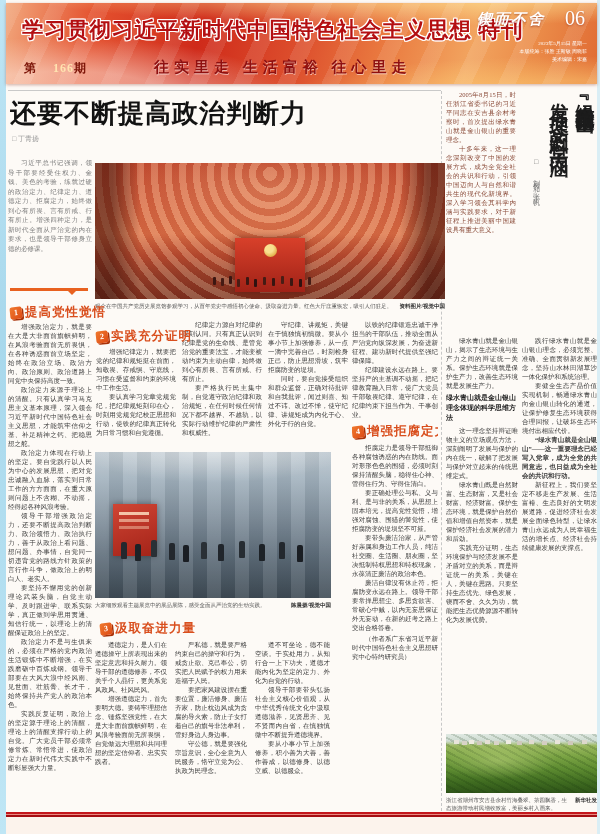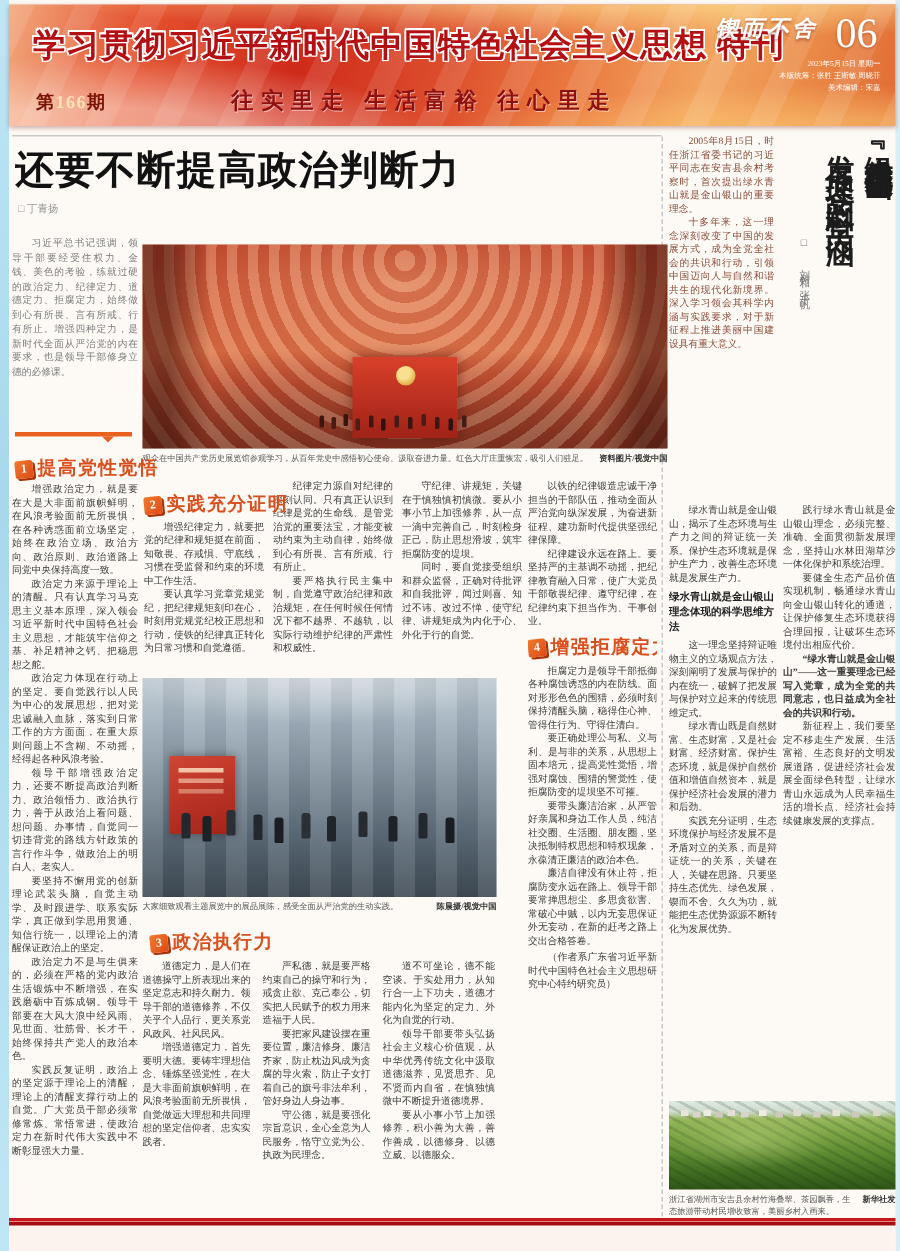--- a/index.html
+++ b/index.html
@@ -18,24 +18,24 @@
     background:radial-gradient(120% 80% at 70% -20%, rgba(255,230,150,.55) 0 28%, transparent 60%),
                radial-gradient(90% 90% at 97% 115%, rgba(255,210,120,.5) 0 22%, transparent 55%),
                radial-gradient(60% 120% at 10% 120%, rgba(255,240,230,.5) 0 30%, transparent 65%);}
   .banner::after{content:"";position:absolute;inset:0;
     background:repeating-linear-gradient(115deg, rgba(255,255,255,.10) 0 16px, rgba(255,255,255,0) 16px 40px);}
   .banner-title{left:16px;top:12px;width:505px;font-size:21.5px;font-weight:bold;letter-spacing:1px;
     color:#b40f12;z-index:2;
     text-shadow:1px 0 0 #fff,-1px 0 0 #fff,0 1px 0 #fff,0 -1px 0 #fff,1px 1px 0 #fff,-1px -1px 0 #fff,1px -1px 0 #fff,-1px 1px 0 #fff;}
   .masthead{right:52px;top:7px;color:#fff;font-size:15px;font-weight:bold;font-style:italic;
     letter-spacing:2px;z-index:2;text-shadow:0 1px 2px rgba(120,20,10,.5);}
-  .pageno{right:12px;top:4px;color:#fff;font-size:28px;z-index:2;text-shadow:0 1px 2px rgba(120,20,10,.4);}
+  .pageno{right:12px;top:4px;color:#fff;font-size:20px;z-index:2;text-shadow:0 1px 2px rgba(120,20,10,.4);}
   .banner-meta{right:10px;top:37px;width:160px;z-index:2;color:#fff;font-size:5px;line-height:8px;text-align:right;}
   .issue{left:18px;top:57px;z-index:2;font-size:12px;font-weight:bold;color:#7c1407;letter-spacing:1px;}
-  .issue .num{color:#ffe3b0;}
+  .issue .num{color:#ffe3b0;margin-left:16px;}
   .slogan{left:148px;top:55px;z-index:2;font-size:15px;font-weight:bold;color:#8f1010;letter-spacing:5px;
     text-shadow:.5px .5px 0 rgba(255,255,255,.55);}
   
   .rule-top{left:8px;top:90px;width:433px;height:1px;background:#c9c9c9;}
   .divider-vert{left:441px;top:91px;height:720px;width:0;border-left:1px dashed #c7c7c7;}
   .headline{left:10px;top:96px;font-size:26px;font-weight:bold;color:#121212;letter-spacing:1px;}
   .byline{left:12px;top:134px;font-size:7px;color:#999;}
   .lead{left:8px;top:158px;width:84px;height:126px;overflow:hidden;font-size:6.5px;line-height:9.5px;
     color:#7c7c7c;text-align:justify;}
   .lead p{margin:0;text-indent:2em;}
@@ -202,21 +202,21 @@
     <div class="abs p2-screen"></div>
     <div class="abs crowd2"></div>
   </div>
   <div class="abs caption" style="left:95px;top:601px;width:236px;">
     <span>大家细致观看主题展览中的展品展陈，感受全面从严治党的生动实践。</span>
     <span class="credit">陈晨摄/视觉中国</span>
   </div>
 
   <div class="abs sec-head" style="left:100px;top:620px;">
     <span class="sec-num">3</span>
-    <span class="sec-title">政治执行力</span>
+    <span class="sec-title">汲取奋进力量</span>
   </div>
   <div class="abs colflow" style="left:95px;top:640px;width:72px;height:172px;">
       <p>道德定力，是人们在道德操守上所表现出来的坚定意志和持久耐力。领导干部的道德修养，不仅关乎个人品行，更关系党风政风、社风民风。</p>
       <p>增强道德定力，首先要明大德。要铸牢理想信念、锤炼坚强党性，在大是大非面前旗帜鲜明，在风浪考验面前无所畏惧，自觉做远大理想和共同理想的坚定信仰者、忠实实践者。</p>
     </div>
   <div class="abs colflow" style="left:175px;top:640px;width:72px;height:172px;">
       <p>严私德，就是要严格约束自己的操守和行为，戒贪止欲、克己奉公，切实把人民赋予的权力用来造福于人民。</p>
       <p>要把家风建设摆在重要位置，廉洁修身、廉洁齐家，防止枕边风成为贪腐的导火索，防止子女打着自己的旗号非法牟利，管好身边人身边事。</p>
       <p>守公德，就是要强化宗旨意识，全心全意为人民服务，恪守立党为公、执政为民理念。</p>
     </div>

